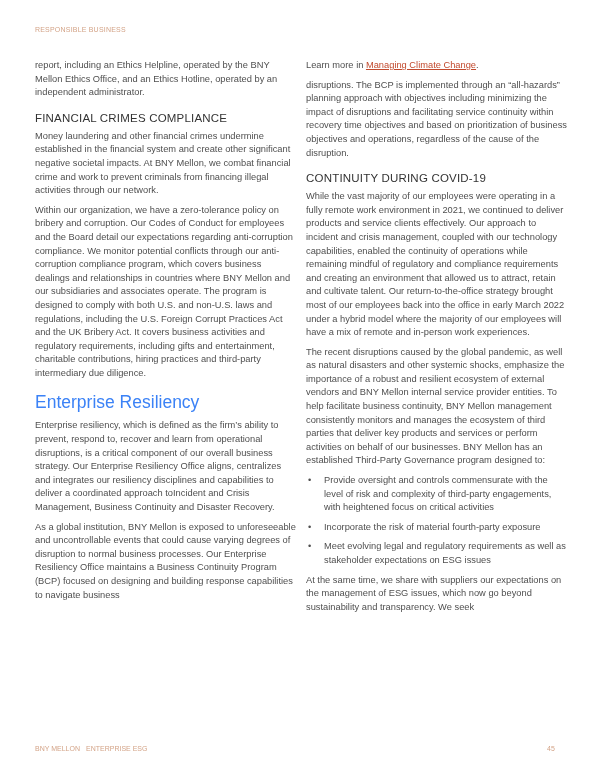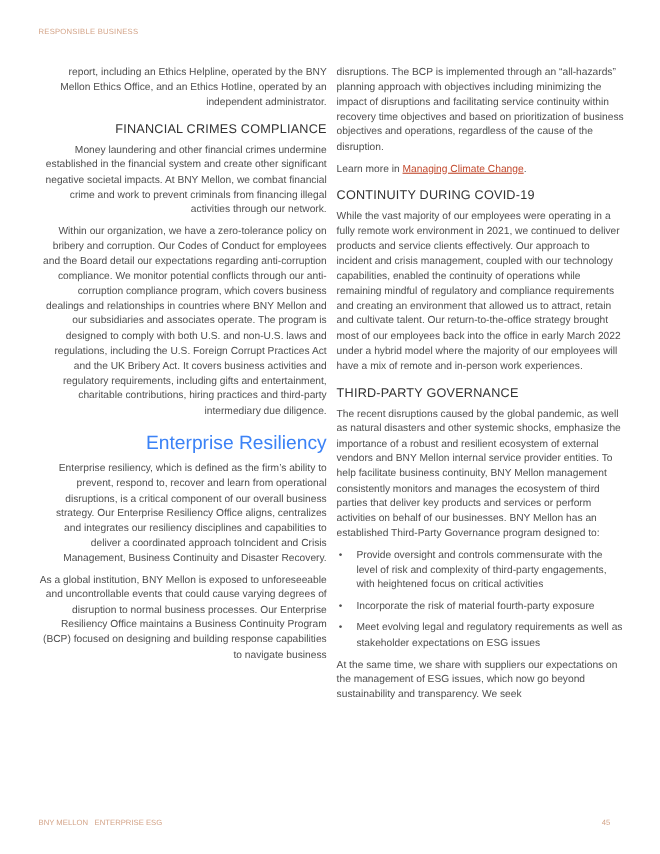--- a/index.html
+++ b/index.html
@@ -1,20 +1,20 @@
 <!DOCTYPE html>
 <html><head>
 <meta charset="utf-8">
 <style>
   html, body { margin:0; padding:0; background:#ffffff; }
   body { width:600px; height:776px; position:relative; overflow:hidden;
          font-family:"Liberation Sans", sans-serif; color:#4a4a4a; }
   .header { position:absolute; left:35px; top:26px; font-size:7px; letter-spacing:0.2px; color:#d3a387; }
   .col { position:absolute; top:59px; width:262px; }
-  .col.left { left:35px;text-align:right; }
+  .col.left { left:35px; }
   .col.right { left:306px; }
   p { margin:0 0 6px 0; font-size:9.3px; line-height:13.6px; color:#4f4f4f; }
   h3 { margin:12px 0 6px 0; font-size:11.5px; font-weight:normal; color:#333; letter-spacing:0.2px; }
   h2 { margin:12px 0 6px 0; font-size:17.5px; font-weight:normal; color:#3b82f6; }
   a.link { color:#c24a2e; text-decoration:underline; }
   ul { margin:0 0 6px 0; padding:0; list-style:none; }
   ul li { position:relative; padding-left:18px; font-size:9.3px; line-height:13.6px; color:#4f4f4f; margin-bottom:6px; }
   ul li .bullet { position:absolute; left:2px; top:0; }
   .footer { position:absolute; left:35px; top:745px; font-size:7px; color:#d3a387; }
   .footer .sep { display:inline-block; width:6px; }
@@ -29,27 +29,26 @@
   <p>report, including an Ethics Helpline, operated by the BNY Mellon Ethics Office, and an Ethics Hotline, operated by an independent administrator.</p>
   <h3>FINANCIAL CRIMES COMPLIANCE</h3>
   <p>Money laundering and other financial crimes undermine established in the financial system and create other significant negative societal impacts. At BNY Mellon, we combat financial crime and work to prevent criminals from financing illegal activities through our network.</p>
   <p>Within our organization, we have a zero-tolerance policy on bribery and corruption. Our Codes of Conduct for employees and the Board detail our expectations regarding anti-corruption compliance. We monitor potential conflicts through our anti-corruption compliance program, which covers business dealings and relationships in countries where BNY Mellon and our subsidiaries and associates operate. The program is designed to comply with both U.S. and non-U.S. laws and regulations, including the U.S. Foreign Corrupt Practices Act and the UK Bribery Act. It covers business activities and regulatory requirements, including gifts and entertainment, charitable contributions, hiring practices and third-party intermediary due diligence.</p>
   <h2>Enterprise Resiliency</h2>
   <p>Enterprise resiliency, which is defined as the firm’s ability to prevent, respond to, recover and learn from operational disruptions, is a critical component of our overall business strategy. Our Enterprise Resiliency Office aligns, centralizes and integrates our resiliency disciplines and capabilities to deliver a coordinated approach toIncident and Crisis Management, Business Continuity and Disaster Recovery.</p>
   <p>As a global institution, BNY Mellon is exposed to unforeseeable and uncontrollable events that could cause varying degrees of disruption to normal business processes. Our Enterprise Resiliency Office maintains a Business Continuity Program (BCP) focused on designing and building response capabilities to navigate business</p>
 </div>
 
 <div class="col right">
-  <p>disruptions. The BCP is implemented through an “all-hazards” planning approach with objectives including minimizing the impact of disruptions and facilitating service continuity within recovery time objectives and based on prioritization of business objectives and operations, regardless of the cause of the disruption.</p>
   <p>
     <span>Learn more in </span><a class="link">Managing Climate Change</a><span>.</span>
   </p>
+  <p>disruptions. The BCP is implemented through an “all-hazards” planning approach with objectives including minimizing the impact of disruptions and facilitating service continuity within recovery time objectives and based on prioritization of business objectives and operations, regardless of the cause of the disruption.</p>
   <h3>CONTINUITY DURING COVID-19</h3>
   <p>While the vast majority of our employees were operating in a fully remote work environment in 2021, we continued to deliver products and service clients effectively. Our approach to incident and crisis management, coupled with our technology capabilities, enabled the continuity of operations while remaining mindful of regulatory and compliance requirements and creating an environment that allowed us to attract, retain and cultivate talent. Our return-to-the-office strategy brought most of our employees back into the office in early March 2022 under a hybrid model where the majority of our employees will have a mix of remote and in-person work experiences.</p>
-  <h3>THIRD-PARTY GOVERNANCE</h3>
   <p>The recent disruptions caused by the global pandemic, as well as natural disasters and other systemic shocks, emphasize the importance of a robust and resilient ecosystem of external vendors and BNY Mellon internal service provider entities. To help facilitate business continuity, BNY Mellon management consistently monitors and manages the ecosystem of third parties that deliver key products and services or perform activities on behalf of our businesses. BNY Mellon has an established Third-Party Governance program designed to:</p>
   <ul>
     <li><span class="bullet">•</span><span>Provide oversight and controls commensurate with the level of risk and complexity of third-party engagements, with heightened focus on critical activities</span></li>
     <li><span class="bullet">•</span><span>Incorporate the risk of material fourth-party exposure</span></li>
     <li><span class="bullet">•</span><span>Meet evolving legal and regulatory requirements as well as stakeholder expectations on ESG issues</span></li>
   </ul>
   <p>At the same time, we share with suppliers our expectations on the management of ESG issues, which now go beyond sustainability and transparency. We seek</p>
 </div>
 
 <div class="footer">

